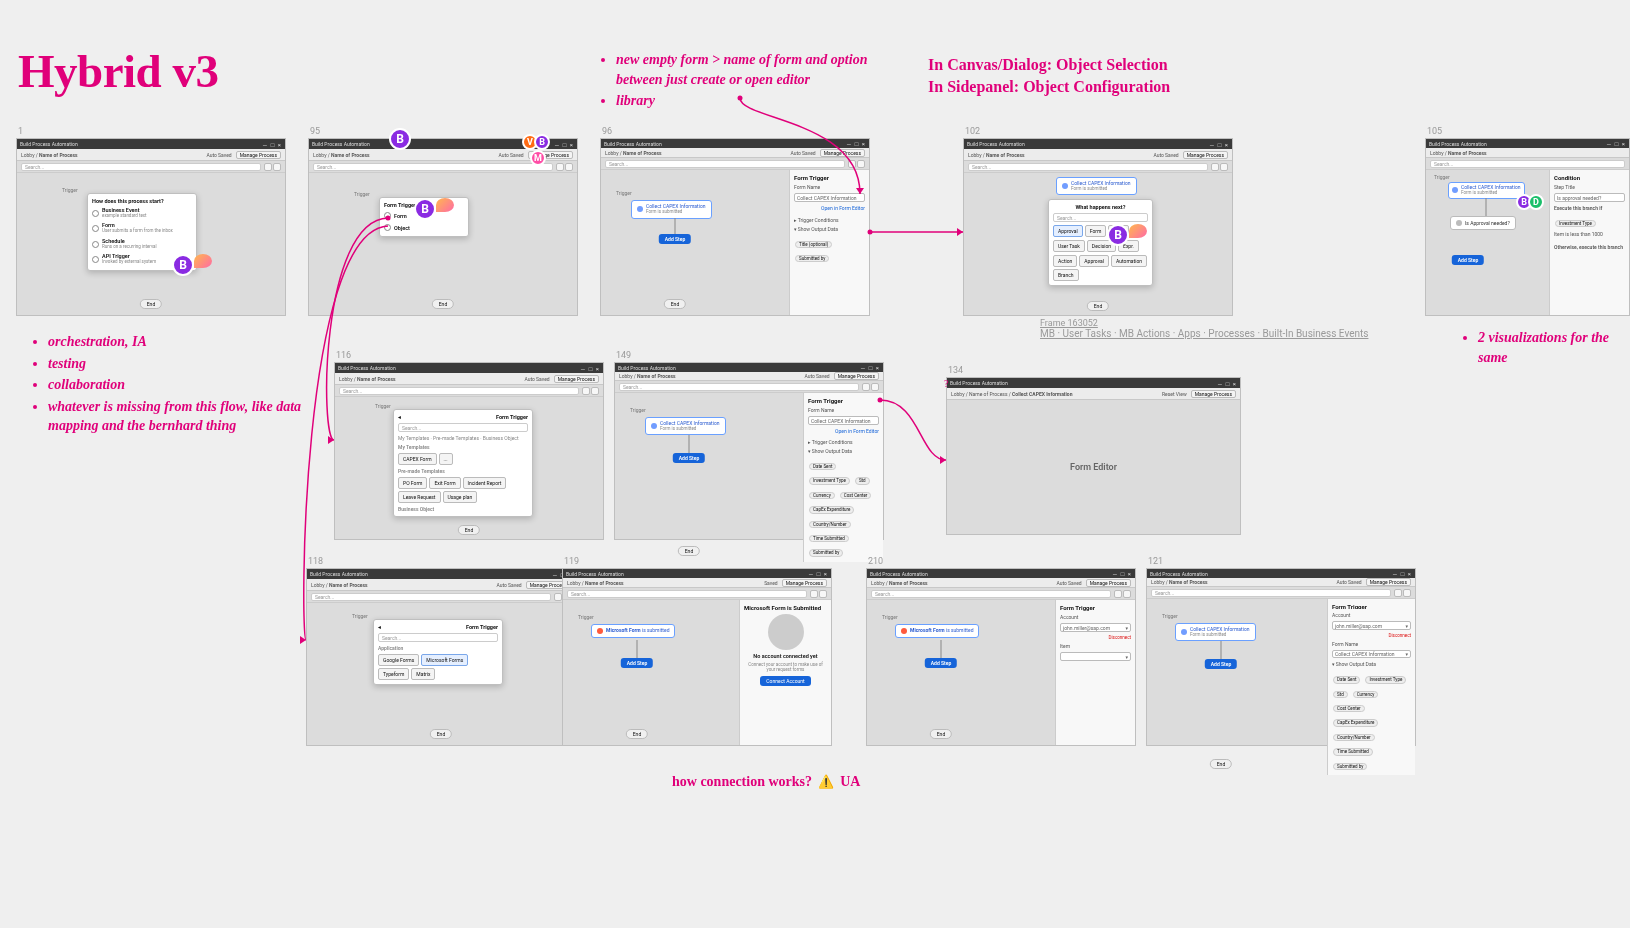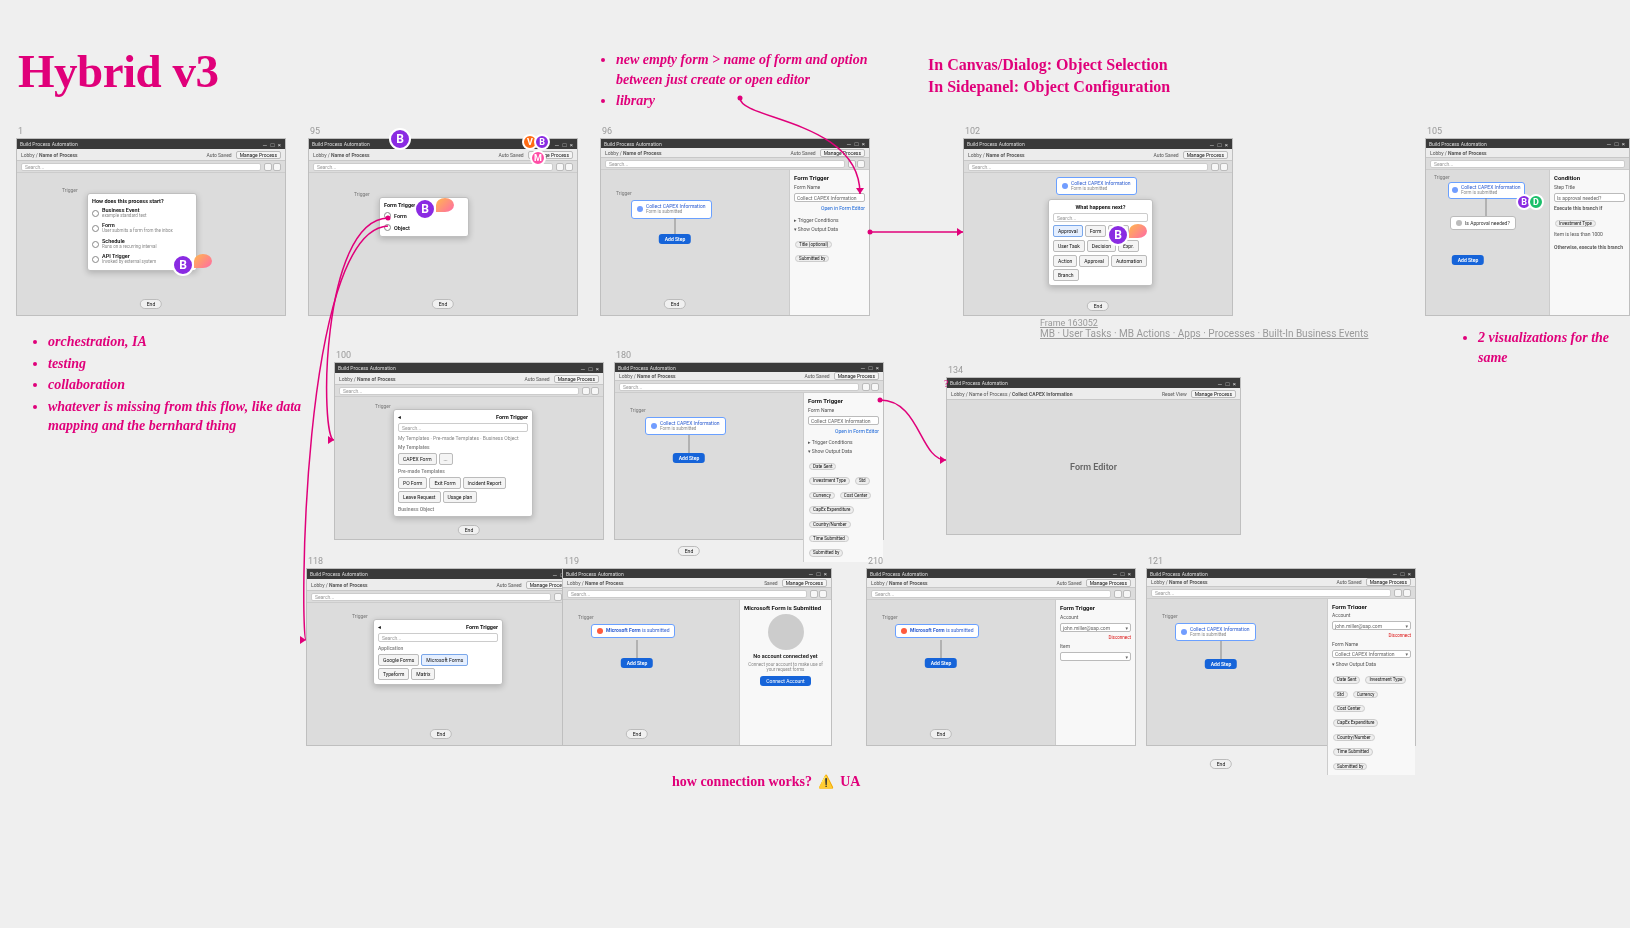--- a/index.html
+++ b/index.html
@@ -621,21 +621,21 @@
         </div>
       </div>
     </div>
     <div class="avatars" style="left:95px; top:68px;">
       <span class="av purple">B</span>
       <span class="av green">D</span>
     </div>
   </div>
 
   <div class="frame" style="left:334px; top:350px;">
-    <div class="frame-label">100</div>
+    <div class="frame-label">116</div>
     <div class="mock">
       <div class="mock-title">
           <span>Build Process Automation</span>
           <span class="dots">— □ ×</span>
         </div>
       <div class="mock-topbar">
           <span class="crumb"><span>Lobby</span> / <b>Name of Process</b></span>
           <span style="flex:1"></span>
           <span class="crumb">Auto Saved</span>
           <span class="btn-mini">Manage Process</span>
@@ -671,21 +671,21 @@
             <span class="cat-btn">Usage plan</span>
           </div>
           <div class="sect-lab" style="font-weight:600;">Business Object</div>
         </div>
         <div class="end-pill" style="left:50%; bottom:4px;">End</div>
       </div>
     </div>
   </div>
 
   <div class="frame" style="left:614px; top:350px;">
-    <div class="frame-label">180</div>
+    <div class="frame-label">149</div>
     <div class="mock">
       <div class="mock-title">
           <span>Build Process Automation</span>
           <span class="dots">— □ ×</span>
         </div>
       <div class="mock-topbar">
           <span class="crumb"><span>Lobby</span> / <b>Name of Process</b></span>
           <span style="flex:1"></span>
           <span class="crumb">Auto Saved</span>
           <span class="btn-mini">Manage Process</span>

